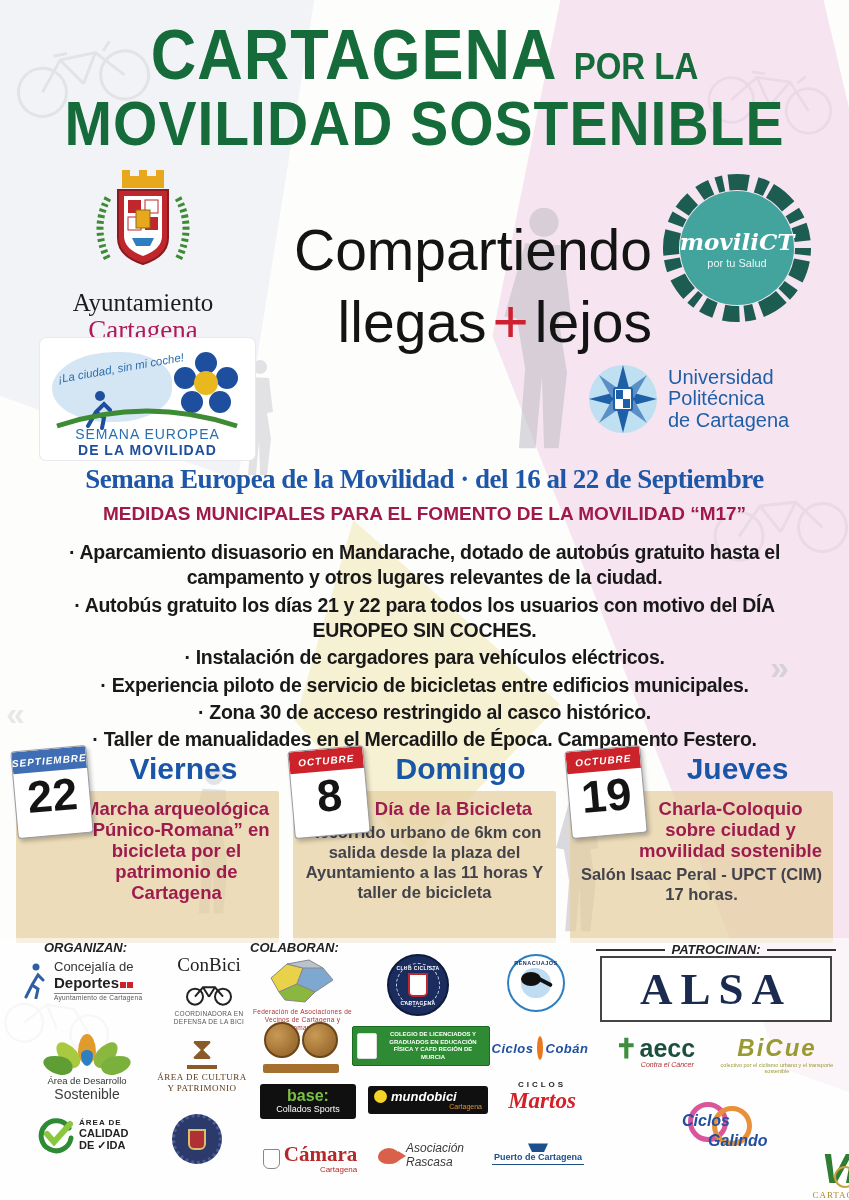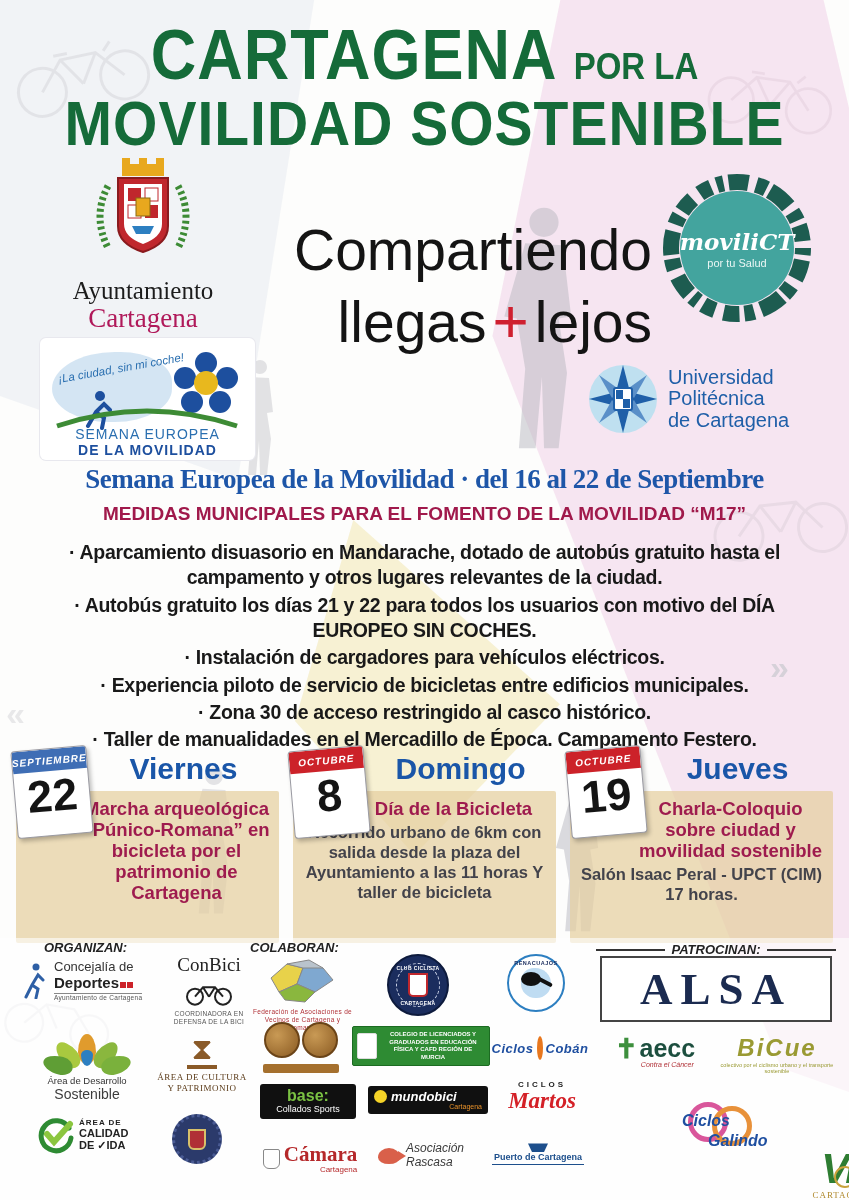--- a/index.html
+++ b/index.html
@@ -16,21 +16,21 @@
   .doodle{position:absolute;opacity:.5;}
   .sil{position:absolute;opacity:.5;}
   .chev{position:absolute;color:#c9c9cf;font-size:34px;font-weight:bold;opacity:.7;}
   
   .title-block{position:absolute;top:20px;left:0;right:0;text-align:center;color:#156b39;
     font-weight:bold;transform:scaleY(1.12);transform-origin:top;}
   .title-l1{font-size:63px;letter-spacing:1px;line-height:1.0;}
   .title-l1 .suffix{font-size:33px;letter-spacing:0;}
   .title-l2{font-size:57px;letter-spacing:1px;line-height:1.05;}
   
-  .ayto{position:absolute;top:156px;left:48px;width:190px;text-align:center;}
+  .ayto{position:absolute;top:168px;left:48px;width:190px;text-align:center;}
   .ayto-name1{font-family:"Liberation Serif",serif;font-size:25px;color:#1c1c1c;line-height:1.05;}
   .ayto-name2{font-family:"Liberation Serif",serif;font-size:27px;color:#b0195a;line-height:1.1;}
   .semana{position:absolute;top:338px;left:40px;width:215px;height:122px;background:#fff;
     border-radius:6px;box-shadow:0 0 0 1px #e8e8ee;text-align:center;}
   .semana-arc{position:absolute;top:24px;left:6px;width:150px;font-size:11.5px;font-style:italic;
     color:#2a6fb0;transform:rotate(-10deg);}
   .semana-cloud{position:absolute;left:12px;top:14px;width:120px;height:70px;background:#cfe2f2;
     border-radius:55% 45% 50% 50%;opacity:.9;}
   .semana-l1{position:absolute;bottom:18px;left:0;right:0;font-size:14px;color:#2a6fb0;letter-spacing:1px;}
   .semana-l2{position:absolute;bottom:2px;left:0;right:0;font-size:14px;font-weight:bold;color:#1d4f9e;letter-spacing:1px;}

